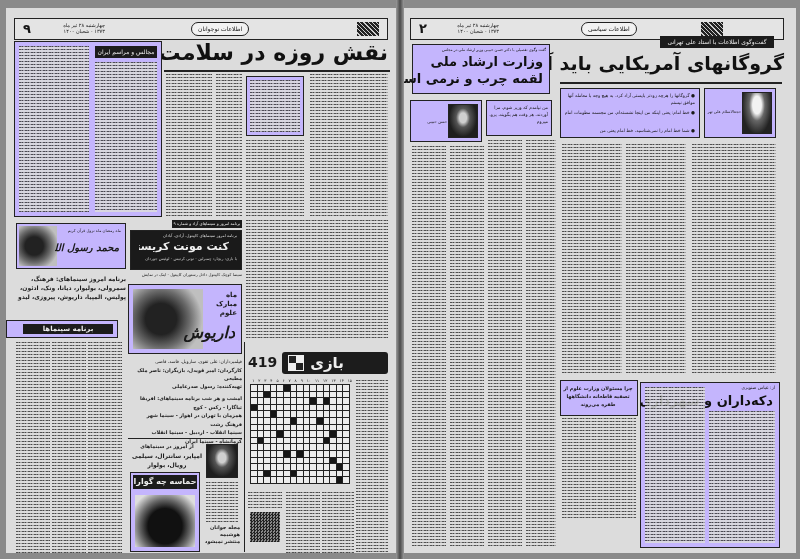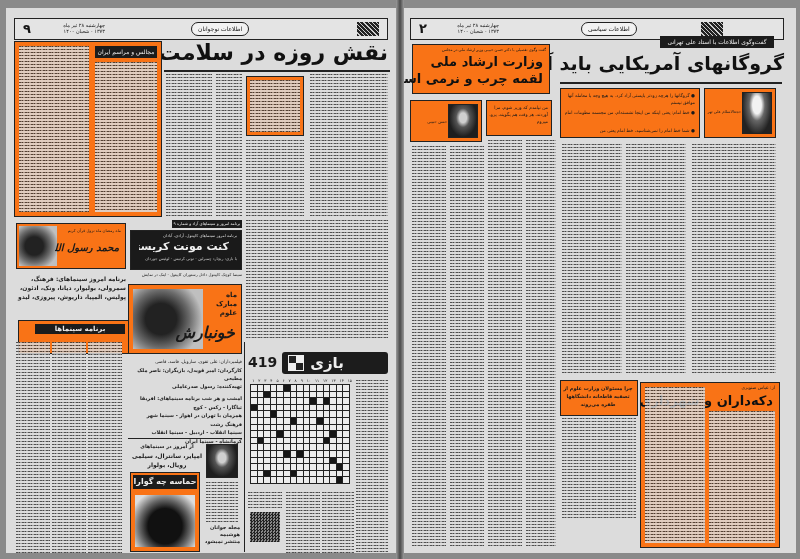--- a/index.html
+++ b/index.html
@@ -14,21 +14,21 @@
   .folio .pnum { position: absolute; top: 2px; font: bold 13px "DejaVu Sans", sans-serif; }
   .folio .date { position: absolute; top: 3px; font-size: 5px; line-height: 6px; direction: rtl; text-align: right; width: 60px; }
   .folio .section { position: absolute; top: 3px; height: 14px; padding: 0 6px; border: 1.5px solid #222; border-radius: 7px; font-size: 6px; line-height: 11px; background: #f2f2f2; direction: rtl; }
   .folio .logo { position: absolute; top: 3px; width: 22px; height: 14px; background: repeating-linear-gradient(45deg,#222 0 2px,#ccc 2px 3px); }
   .headline { position: absolute; font-weight: bold; direction: rtl; color: #111; letter-spacing: -0.5px; white-space: nowrap; }
   .rule { position: absolute; background: #222; }
   .col { position: absolute; background:
     repeating-linear-gradient(180deg, transparent 0 1px, #dcdcdc 1px 3px),
     repeating-linear-gradient(90deg, #3a3a3a 0 2px, #7a7a7a 2px 3px, #2e2e2e 3px 4px, #9a9a9a 4px 6px);
     opacity: 0.85; }
-  .box { position: absolute; border: 1.5px solid #222; background: #f97316; }
+  .box { position: absolute; border: 1.5px solid #222; background: #c4b5fd; }
   .darkbar { position: absolute; background: #1c1c1c; color: #eee; font-size: 7px; direction: rtl; text-align: center; overflow: hidden; white-space: nowrap; }
   .txt { position: absolute; direction: rtl; text-align: right; color: #1a1a1a; overflow: hidden; white-space: nowrap; }
   .photo { position: absolute; background: radial-gradient(ellipse at 50% 40%, #cfcfcf 0 18%, #555 35%, #1e1e1e 70%); border: 1px solid #222; }
   .adimg { position: absolute; background: radial-gradient(circle at 40% 50%, #222 0 30%, #6a6a6a 55%, #bfbfbf 80%); }
   .grid { position: absolute; display: grid; grid-template-columns: repeat(15, 1fr); grid-template-rows: repeat(15, 1fr); border: 1px solid #222; background: #222; gap: 1px; }
   .grid div { background: #ececec; }
   .grid div.b { background: #161616; }
   .qr { position: absolute; background: repeating-conic-gradient(#222 0 25%, #888 0 50%) 0 0/3px 3px; }
 </style>
 </head>
@@ -75,31 +75,31 @@
 
     <div class="box" style="left:124px;top:222px;width:112px;height:40px;background:#1a1a1a;color:#eee;">
       <div class="txt" style="right:4px;top:2px;width:104px;font-size:4px;color:#ddd;">برنامه امروز سینماهای کاپیتول، آزادی، آبادان</div>
       <div class="txt" style="right:12px;top:9px;width:90px;font-size:11px;font-weight:bold;color:#f0f0f0;text-align:center;">کنت مونت کریستو</div>
       <div class="txt" style="right:4px;top:25px;width:104px;font-size:4px;color:#ccc;">با بازی: ریچارد چمبرلین - تونی کرتیس - لوئیس جوردان</div>
     </div>
     <div class="txt" style="left:126px;top:264px;width:110px;font-size:4px;">سینما کوچک کاپیتول داخل رستوران کاپیتول - اینک در نمایش</div>
 
     <div class="txt" style="left:8px;top:266px;width:112px;font-size:6px;font-weight:bold;line-height:9px;white-space:normal;height:44px;">برنامه امروز سینماهای: فرهنگ، سمرولی، بولیوار، دیانا، ونک، ادئون، پولیس، المپیا، داریوش، پیروزی، لیدو</div>
 
-    <div class="box" style="left:12px;top:312px;width:112px;height:34px;">
+    <div class="box" style="left:0;top:312px;width:112px;height:18px;">
       <div class="darkbar" style="left:16px;top:3px;right:4px;height:10px;line-height:10px;font-size:7px;font-weight:bold;">برنامه سینماها</div>
     </div>
     <div class="col" style="left:10px;top:334px;width:34px;height:212px;"></div>
     <div class="col" style="left:46px;top:334px;width:34px;height:212px;"></div>
     <div class="col" style="left:82px;top:334px;width:34px;height:212px;"></div>
 
     <div class="box" style="left:122px;top:276px;width:114px;height:70px;">
       <div class="adimg" style="left:4px;top:4px;width:70px;height:60px;"></div>
       <div class="txt" style="right:4px;top:6px;width:34px;font-size:7px;font-weight:bold;white-space:normal;line-height:9px;">ماه مبارک علوم</div>
-      <div class="txt" style="right:6px;top:38px;width:80px;font-size:16px;font-weight:bold;font-style:italic;">خونبارش</div>
+      <div class="txt" style="right:6px;top:38px;width:80px;font-size:16px;font-weight:bold;font-style:italic;">داریوش</div>
     </div>
 
     <div class="txt" style="left:124px;top:350px;width:112px;font-size:4.5px;line-height:8px;white-space:normal;">
       <div>فیلمبرداران: علی تقوی، ساروبل، فاسد، قاضی</div>
       <div style="font-weight:bold;font-size:5px;">کارگردان: امیر قویدل، بازیگران: ناصر ملک مطیعی</div>
       <div style="font-weight:bold;font-size:5px;">تهیه‌کننده: رسول صدرعاملی</div>
     </div>
 
     <div class="txt" style="left:124px;top:386px;width:112px;font-size:5px;line-height:8.5px;font-weight:bold;white-space:normal;">
       <div>امشب و هر شب برنامه سینماهای: افریقا</div>

